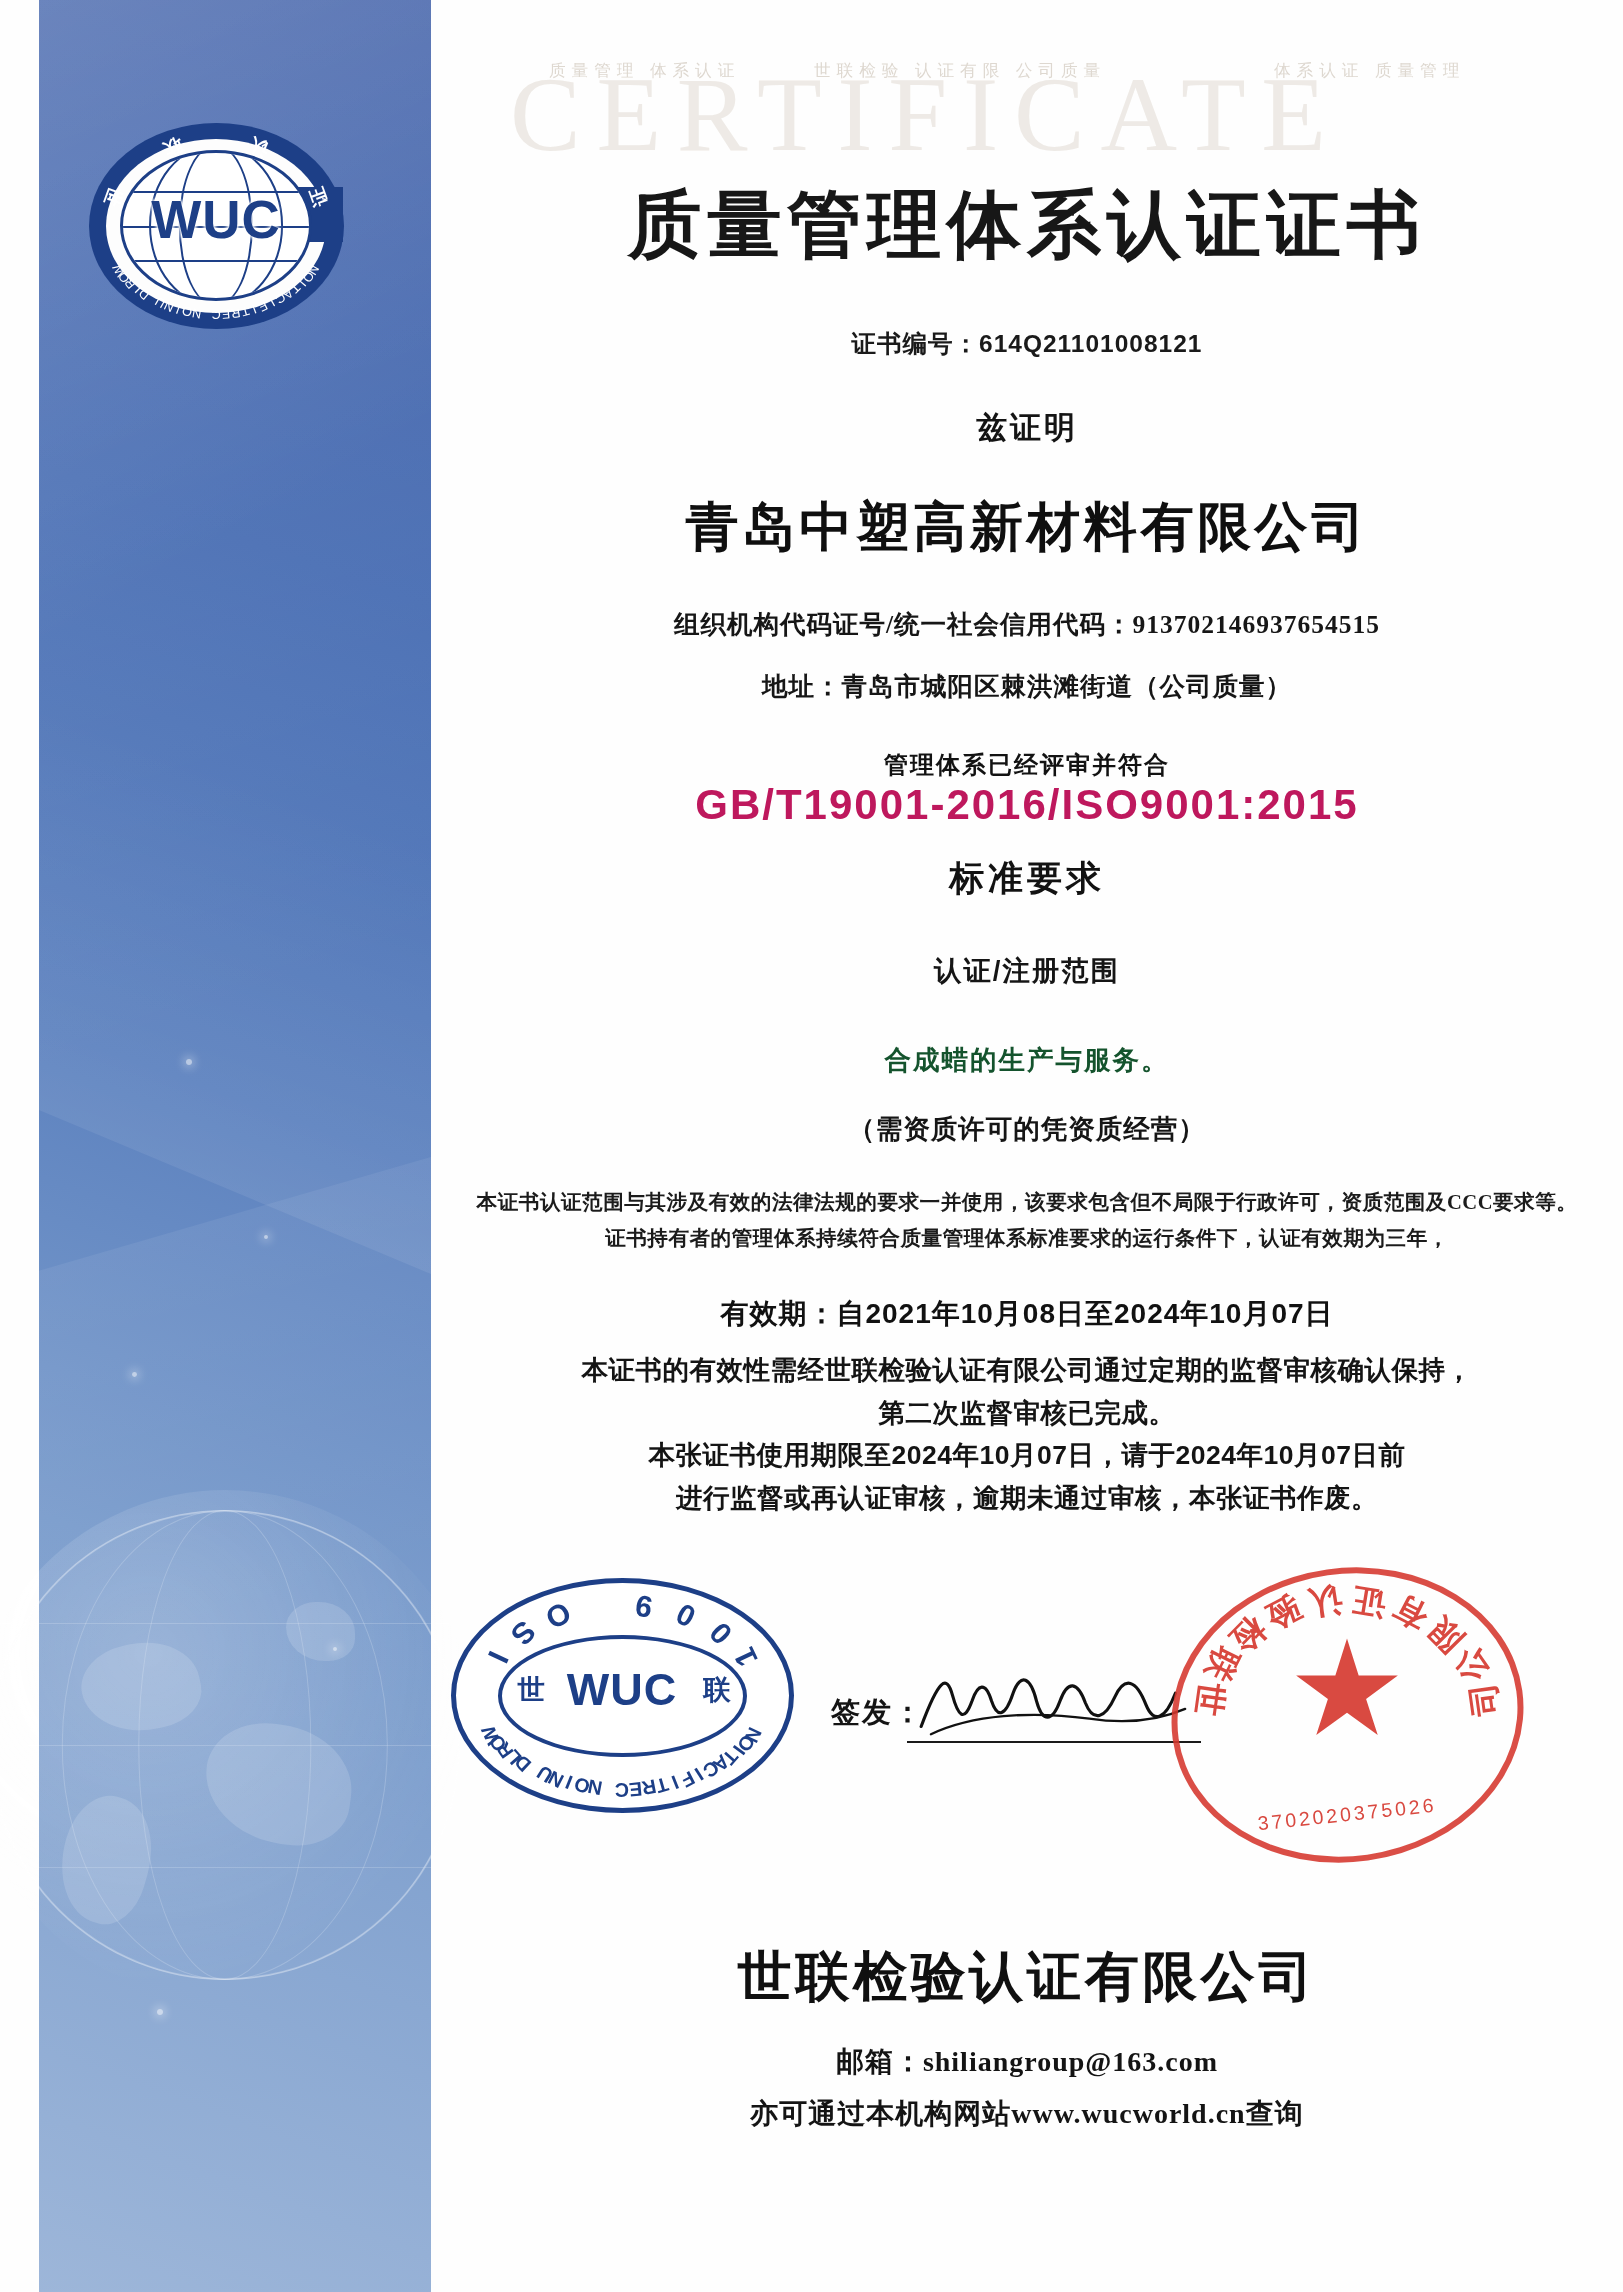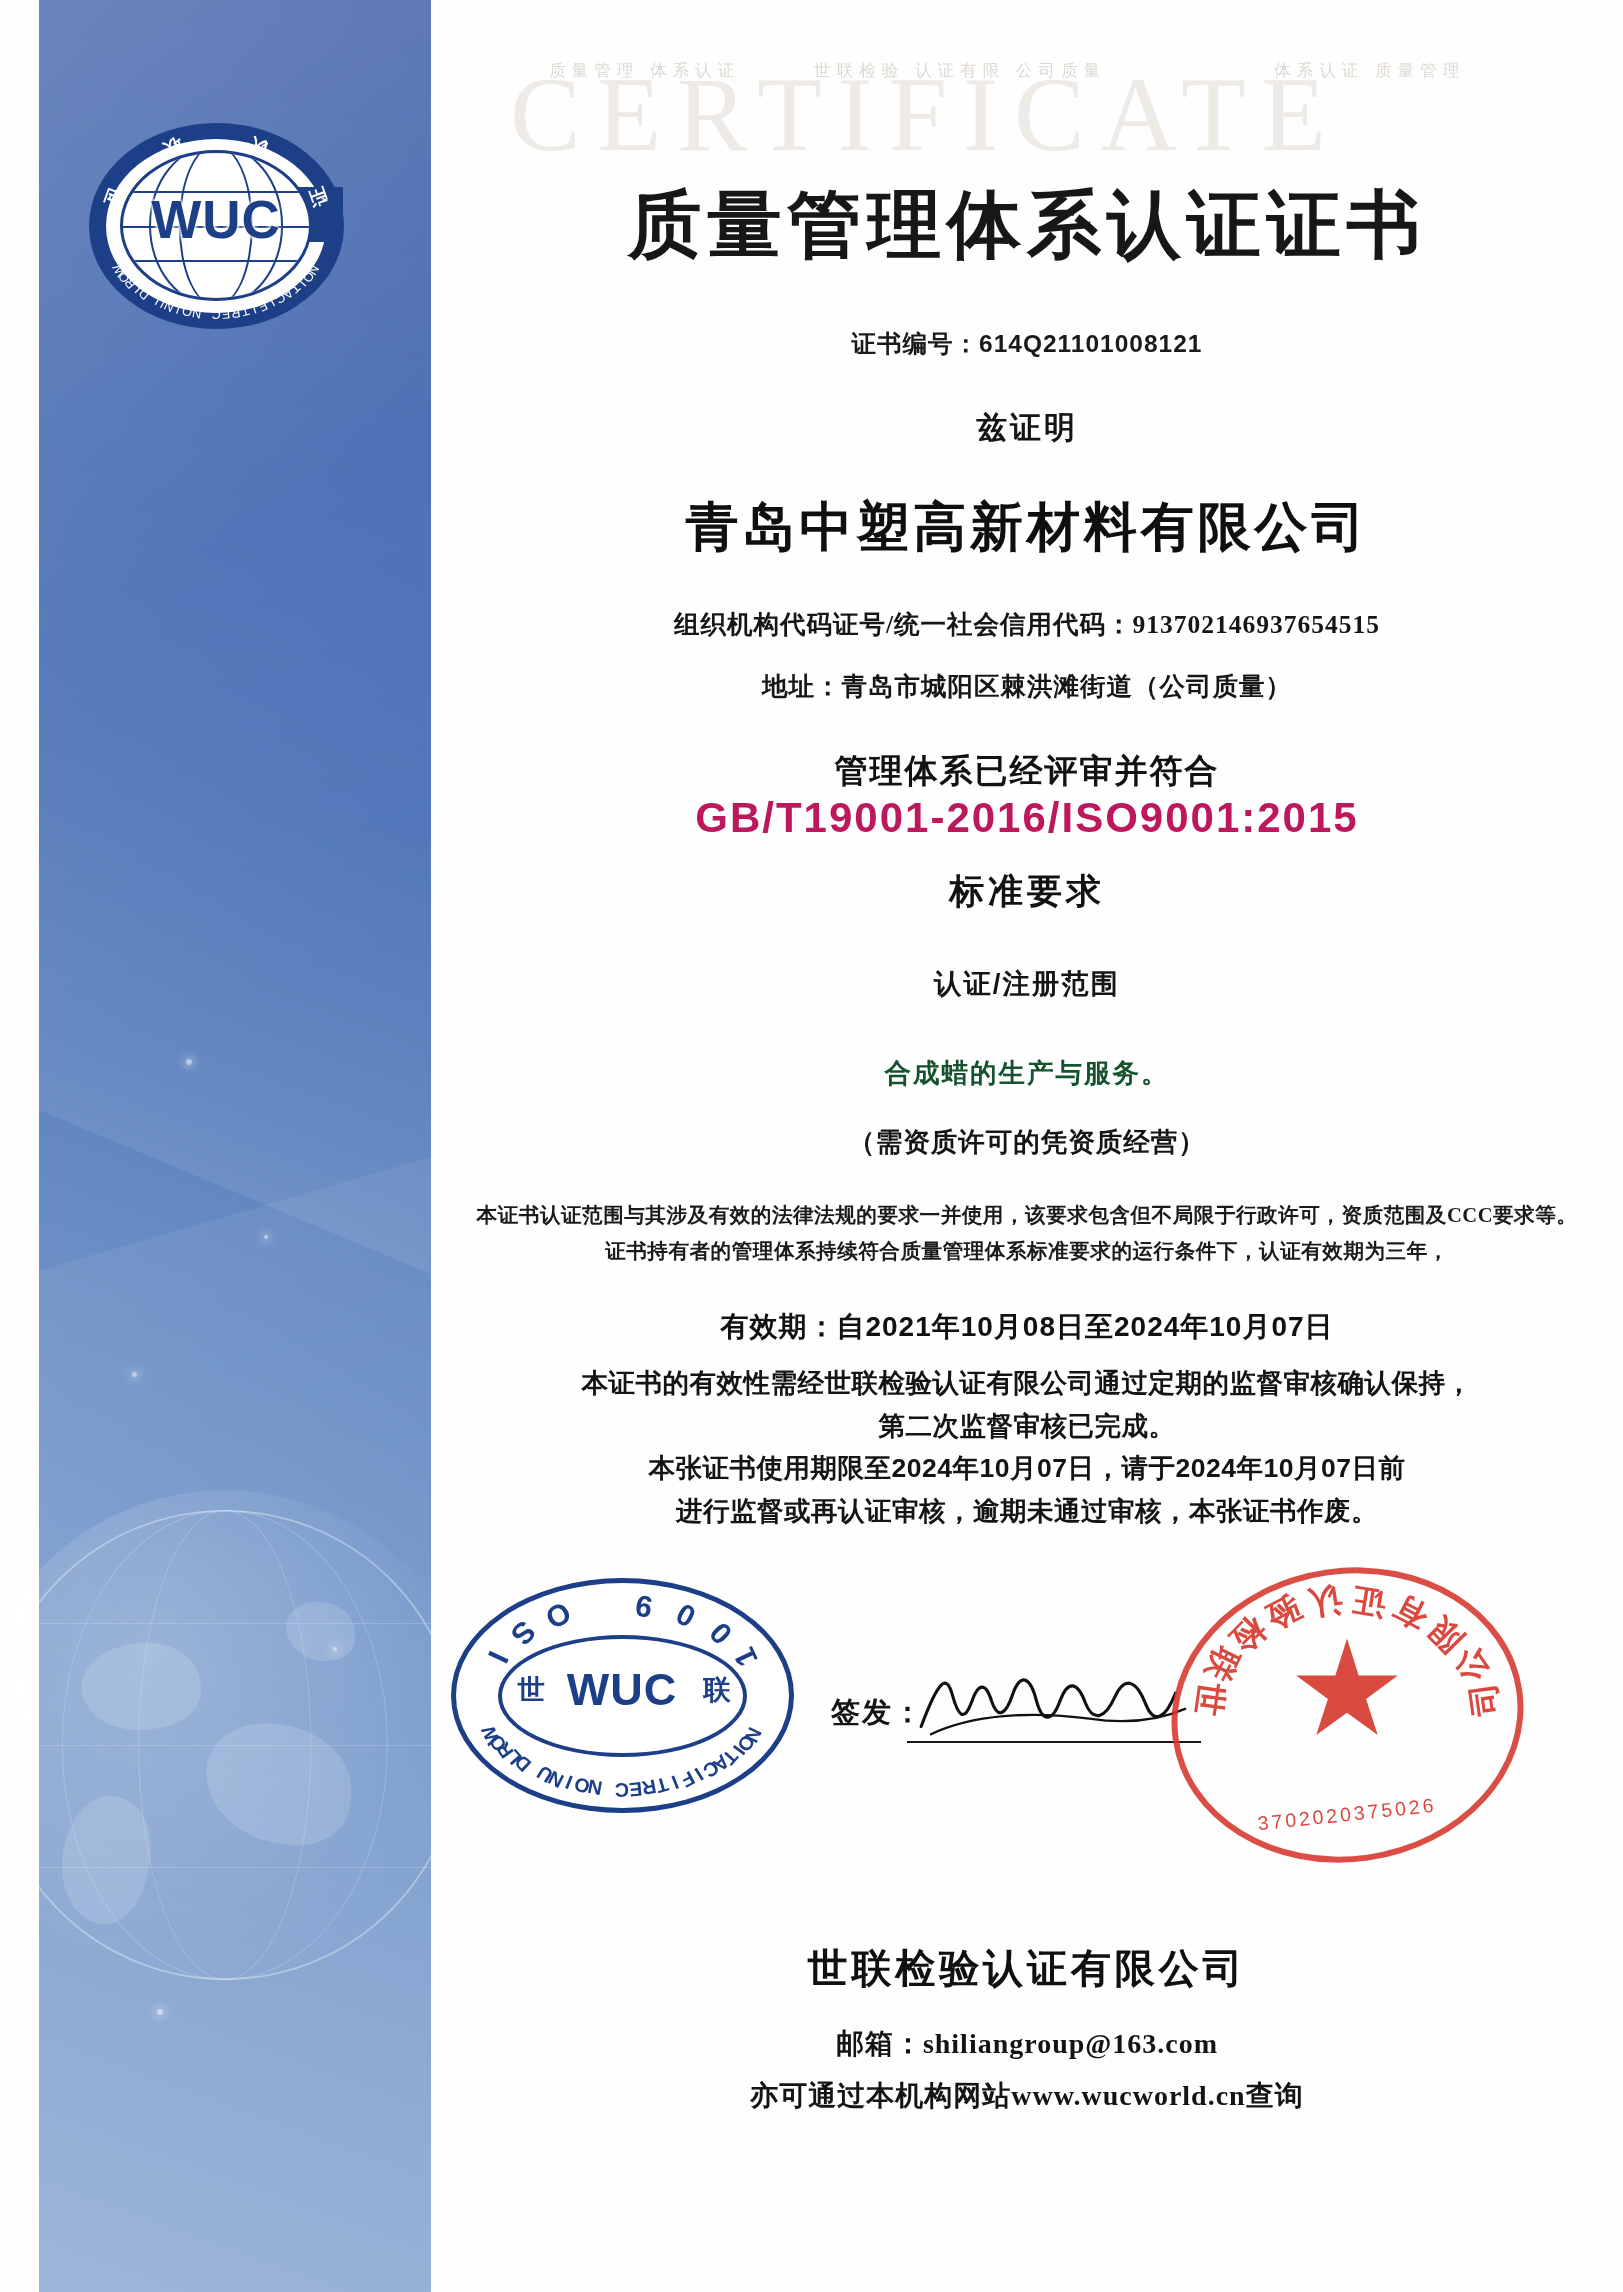--- a/index.html
+++ b/index.html
@@ -286,21 +286,21 @@
     margin-top: 27.4px;
     font-size: 25.5px;
     font-weight: bold;
     color: #161616;
     letter-spacing: 1px;
   }
   .conform {
     margin-top: 45px;
     font-family: "Liberation Sans", sans-serif;
     font-weight: bold;
-    font-size: 33px;
+    font-size: 24px;
     letter-spacing: 2px;
     color: #121212;
   }
   .standard {
     font-family: "Liberation Sans", sans-serif;
     font-weight: bold;
     font-size: 42px;
     letter-spacing: 2px;
     color: #be185d;
   }
@@ -497,21 +497,21 @@
   .footer {
     position: absolute;
     left: 0;
     top: 1941px;
     width: 1192px;
     text-align: center;
   }
   .issuer {
     font-family: "Liberation Sans", sans-serif;
     font-weight: bold;
-    font-size: 40px;
+    font-size: 54px;
     letter-spacing: 3.9px;
     color: #101010;
   }
   .email {
     margin-top: 29px;
     font-size: 28px;
     font-weight: bold;
     color: #141414;
     letter-spacing: 1px;
   }

